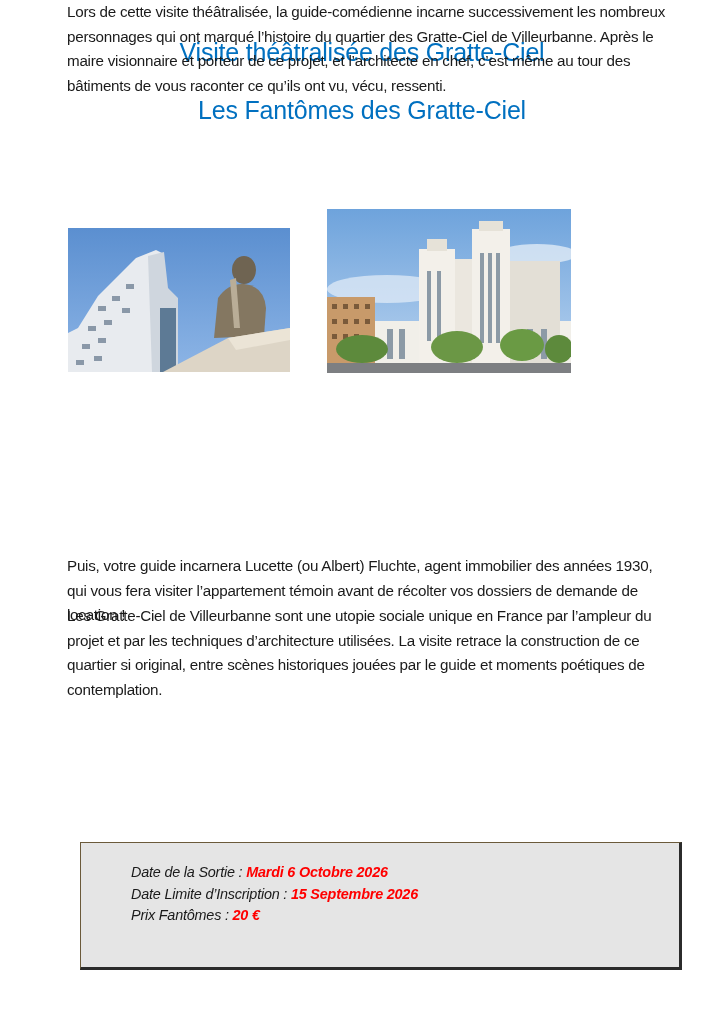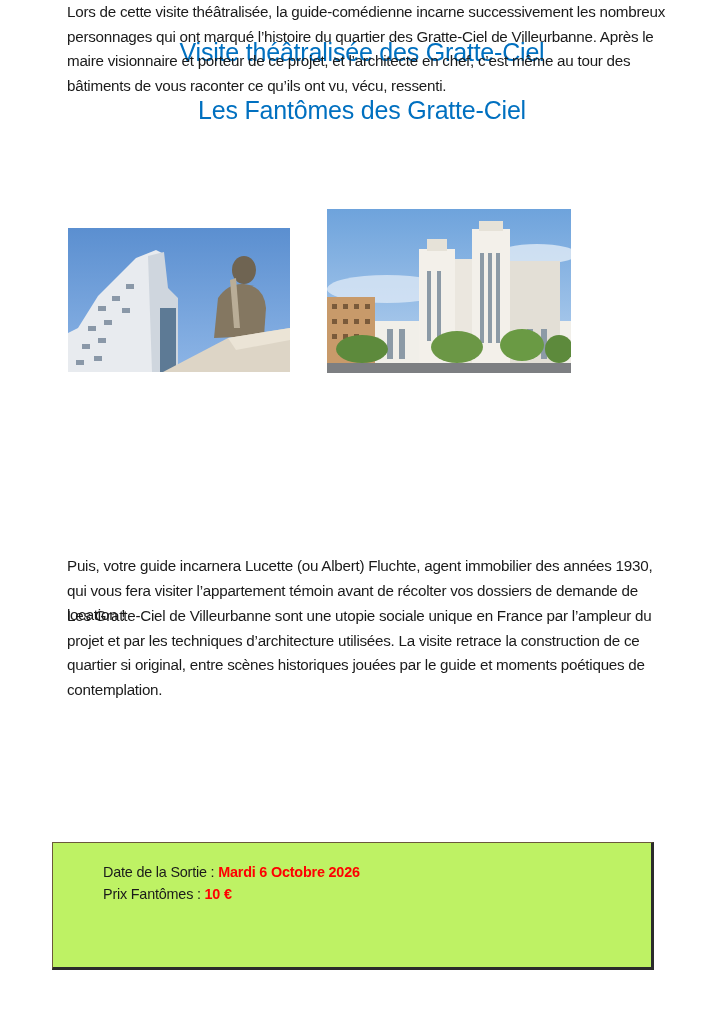--- a/index.html
+++ b/index.html
@@ -22,23 +22,23 @@
     .body-text {
       position: absolute; left: 67px; width: 600px;
       font-size: 15.2px; line-height: 24.6px; letter-spacing: -0.25px; color: #1a1a1a;
     }
     .body-text p { margin: 0; }
     #para1 { top: 422px; }
     #para2 { top: 554px; }
     #para3 { top: 604px; }
 
     .info-box {
-      position: absolute; left: 52px; top: 842px; width: 598px; height: 124px;
-      background: #bef264; border: 1px solid #6b5a3a;
-      border-right: 3px solid #2b2b2b; border-bottom: 3px solid #2b2b2b;
+      position: absolute; left: 80px; top: 842px; width: 598px; height: 124px;
+      background: #e5e5e5; border: 1px solid #6b5a3a;
+      border-right: 3px solid #2b2b2b; border-bottom: 3px solid #2b2b2b; font-style: italic;
     }
     .info-lines {
       position: absolute; left: 50px; top: 19px;
       font-size: 14.4px; line-height: 21.5px; letter-spacing: -0.2px; color: #1a1a1a;
     }
     .info-line { white-space: nowrap; }
     .val { color: #ff0000; font-weight: bold; }
   </style>
 </head>
 <body>
@@ -142,16 +142,19 @@
 
 <div class="body-text" id="para2">Puis, votre guide incarnera Lucette (ou Albert) Fluchte, agent immobilier des années 1930, qui vous fera visiter l’appartement témoin avant de récolter vos dossiers de demande de location !</div>
 <div class="body-text" id="para3">Les Gratte-Ciel de Villeurbanne sont une utopie sociale unique en France par l’ampleur du projet et par les techniques d’architecture utilisées. La visite retrace la construction de ce quartier si original, entre scènes historiques jouées par le guide et moments poétiques de contemplation.</div>
 
 <div class="info-box">
   <div class="info-lines">
     <div class="info-line">
       <span>Date de la Sortie : </span><span class="val">Mardi 6 Octobre 2026</span>
     </div>
     <div class="info-line">
-      <span>Prix Fantômes : </span><span class="val">10 €</span>
+      <span>Date Limite d’Inscription : </span><span class="val">15 Septembre 2026</span>
+    </div>
+    <div class="info-line">
+      <span>Prix Fantômes : </span><span class="val">20 €</span>
     </div>
   </div>
 </div>
 
 </body></html>

